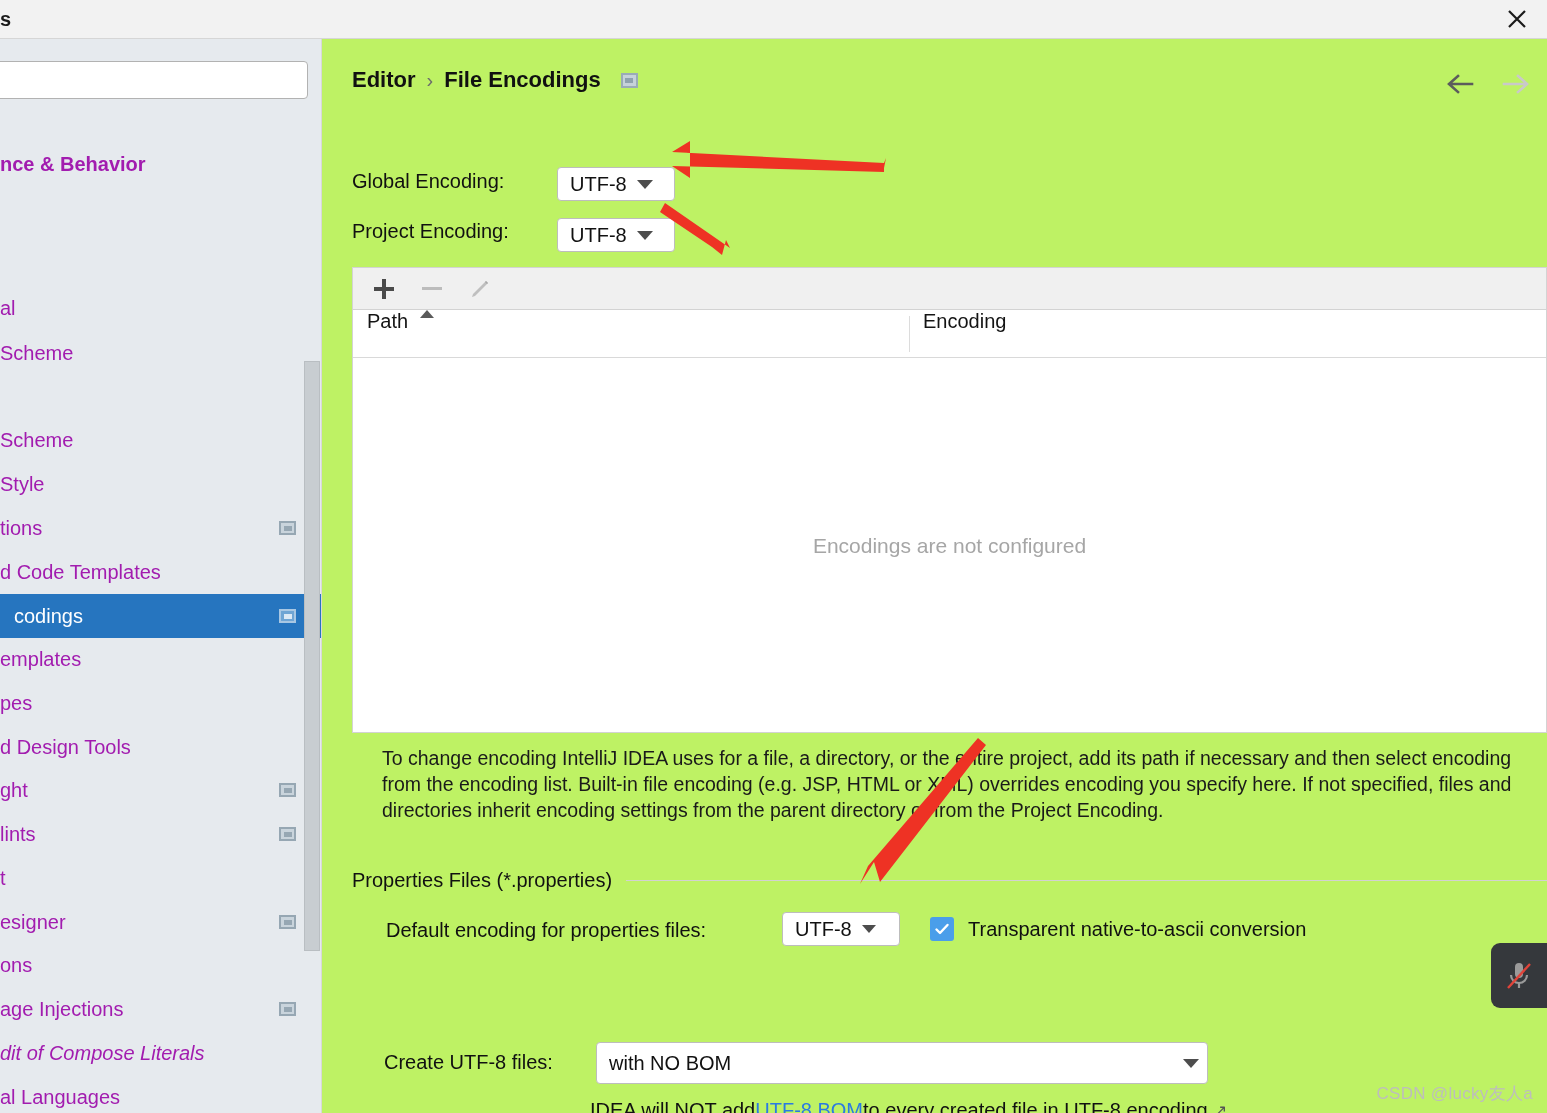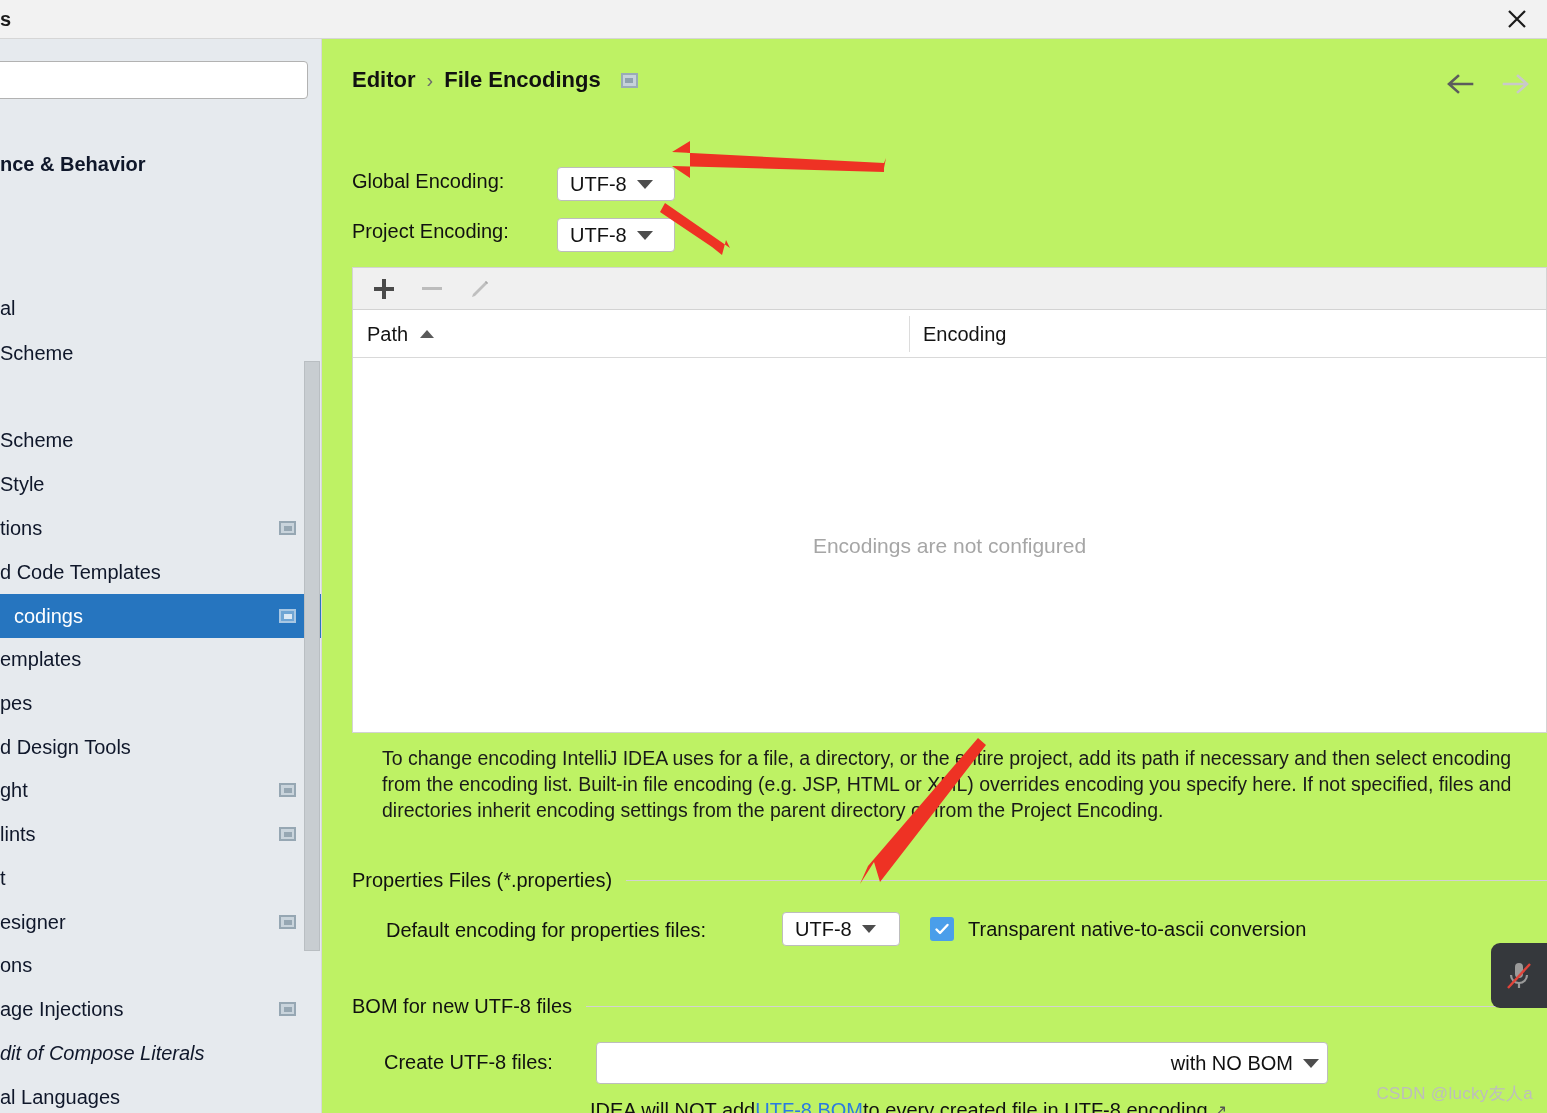--- a/index.html
+++ b/index.html
@@ -40,21 +40,21 @@
   .search-box {
     position: absolute; left: -60px; top: 0; width: 368px; height: 38px;
     background: #ffffff; border: 1px solid #b2b2b2; border-radius: 4px;
     font-family: "Liberation Sans", sans-serif; font-size: 16px;
     padding: 0 10px; color: #222; outline: none;
   }
   .tree { position: absolute; left: 0; top: 0; width: 322px; }
   .tree-item {
     position: absolute; left: 0; width: 322px; height: 44px;
     display: flex; align-items: center;
-    font-size: 20px; color: #0f172a; white-space: nowrap;
+    font-size: 20px; color: #a21caf; white-space: nowrap;
     cursor: default;
   }
   .tree-item.group { font-weight: bold; }
   .tree-item .label { position: absolute; }
   .tree-item.selected { background: #2675bf; color: #ffffff; padding-left: 14px; }
   .scope-badge {
     position: absolute; right: 26px; top: 50%; transform: translateY(-50%);
     width: 17px; height: 14px; border: 2px solid #96a7b3; background: #c9d4dc;
     display: flex; align-items: center; justify-content: center;
   }
@@ -115,21 +115,21 @@
   .tb-plus::before { content:''; position:absolute; left:0; top:8px; width:20px; height:4px; background:#4a4a4a; }
   .tb-plus::after  { content:''; position:absolute; left:8px; top:0; width:4px; height:20px; background:#4a4a4a; }
   .tb-minus { width: 20px; height: 3px; background: #bcbcbc; }
 
   .tbl {
     position: absolute; left: 30px; top: 270px; width: 1195px; height: 424px;
     background: #ffffff; border: 1px solid #d3d3d3;
   }
   .tbl-head { position: absolute; left: 0; top: 0; width: 100%; height: 48px;
               background: #ffffff; border-bottom: 1px solid #d9d9d9; }
-  .th { position: absolute; top: 0; height: 48px; display: flex; align-items: center;
+  .th { position: absolute; top: 0; height: 48px; display: flex; 
         font-size: 20px; color: #141414; }
   .th.path { left: 14px; }
   .th.enc  { left: 570px; }
   .th-sort { width:0;height:0;border-left:7px solid transparent;border-right:7px solid transparent;
              border-bottom: 8px solid #5a5a5a; margin-left: 12px; }
   .col-sep { position: absolute; left: 556px; top: 6px; width: 1px; height: 36px; background: #dcdcdc; }
   .tbl-empty {
     position: absolute; left: 0; top: 48px; width: 100%; height: 376px;
     display: flex; align-items: center; justify-content: center;
     font-size: 21px; color: #a6a6a6;
@@ -354,29 +354,25 @@
     </div>
     <div class="row" style="left:608px; top:878px; gap:14px;">
       <span class="check">
         <svg width="18" height="18" viewBox="0 0 18 18">
           <path d="M3.5 9.5 L7 13 L14.5 5" stroke="#ffffff" stroke-width="2.4" fill="none" stroke-linecap="round" stroke-linejoin="round"></path>
         </svg>
       </span>
       <span class="field-label">Transparent native-to-ascii conversion</span>
     </div>
 
-    <div class="section" style="top:956px;">
-      <span>BOM for new UTF-8 files</span>
-      <span class="line"></span>
-    </div>
 
     <div class="row" style="left:62px; top:1012px;">
       <span class="field-label">Create UTF-8 files:</span>
     </div>
-    <div class="combo" style="position:absolute; left:274px; top:1003px; width:732px; height:42px; justify-content:flex-end;">
+    <div class="combo" style="position:absolute; left:274px; top:1003px; width:612px; height:42px; justify-content:space-between;">
       <span>with NO BOM</span>
       <span class="caret"></span>
     </div>
 
     <div class="row" style="left:268px; top:1060px;">
       <span class="field-label">IDEA will NOT add </span>
       <span class="field-label link">UTF-8 BOM</span>
       <span class="field-label"> to every created file in UTF-8 encoding</span>
       <span class="ext-arrow">↗</span>
     </div>

